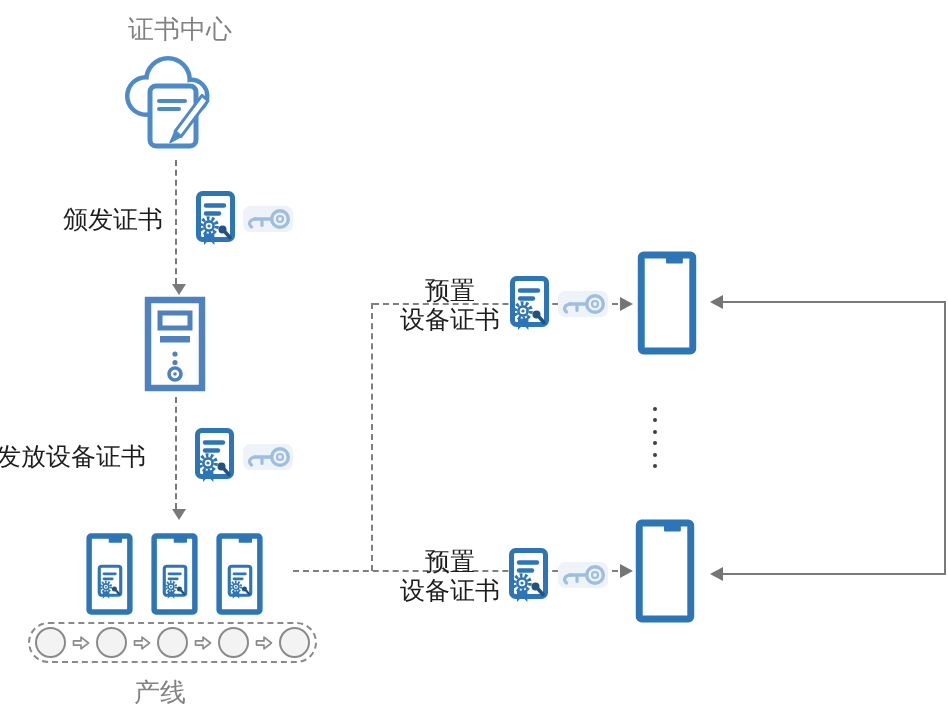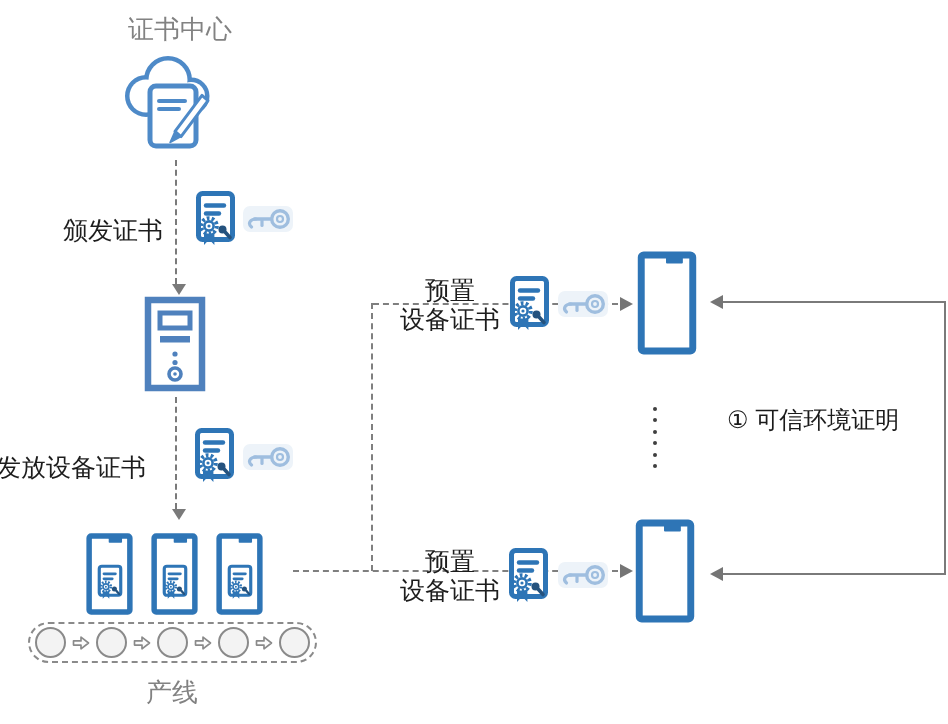--- a/index.html
+++ b/index.html
@@ -5,21 +5,21 @@
   html,body{margin:0;padding:0;background:#fff;}
   .stage{
     position:relative;width:948px;height:724px;background:#ffffff;
     font-family:"Liberation Sans","DejaVu Sans",sans-serif;overflow:hidden;
   }
   .abs{position:absolute;}
   .lbl{font-size:25px;line-height:29px;color:#1d1d1d;white-space:nowrap;}
   .lbl-gray{font-size:26px;color:#828282;}
   .note{font-size:24px;line-height:37px;color:#1a1a1a;white-space:nowrap;}
   .center{transform:translateX(-50%);}
-  .right{transform:translateX(-100%);margin-top:11px;}
+  .right{transform:translateX(-100%);}
   .tac{text-align:center;}
   
   .varrow{width:0;border-left:2.5px dashed #7a7a7a;}
   .vhead{position:absolute;left:-5.5px;bottom:-11px;width:0;height:0;
     border-left:7px solid transparent;border-right:7px solid transparent;
     border-top:11px solid #7a7a7a;}
   
   .hdash{height:0;border-top:2.5px dashed #7f7f7f;}
   .vdash{width:0;border-left:2.5px dashed #7f7f7f;}
   
@@ -188,21 +188,21 @@
     <span class="c"></span>
     <svg width="20" height="18">
         <use href="#sym-belt-arrow"></use>
       </svg>
     <span class="c"></span>
     <svg width="20" height="18">
         <use href="#sym-belt-arrow"></use>
       </svg>
     <span class="c"></span>
   </div>
-  <div class="abs lbl lbl-gray center" style="left:172px;top:678px;">产线</div>
+  <div class="abs lbl lbl-gray center" style="left:160px;top:678px;">产线</div>
 
   <div class="abs hdash" style="left:293px;top:570px;width:325px;"></div>
   <div class="abs vdash" style="left:371px;top:303px;height:268px;"></div>
   <div class="abs hdash" style="left:373px;top:303px;width:245px;"></div>
   <i class="abs tri-right" style="left:620px;top:297px;"></i>
   <i class="abs tri-right" style="left:620px;top:564px;"></i>
 
   <div class="abs lbl tac center" style="left:450px;top:276px;">
     <div>预置</div>
     <div>设备证书</div>
@@ -225,21 +225,20 @@
 
   <div class="abs vdots" style="left:653px;top:407px;">
     <i></i>
       <i></i>
       <i></i>
       <i></i>
       <i></i>
       <i></i>
   </div>
   <div class="abs" style="left:727px;top:401px;">
-    <div class="note">① 可信环境证明</div>
   </div>
 
   <div class="abs lbl tac center" style="left:450px;top:547px;">
     <div>预置</div>
     <div>设备证书</div>
   </div>
   <div class="abs" style="left:508px;top:547px;">
     <svg width="41" height="57">
         <use href="#sym-cert"></use>
       </svg>

